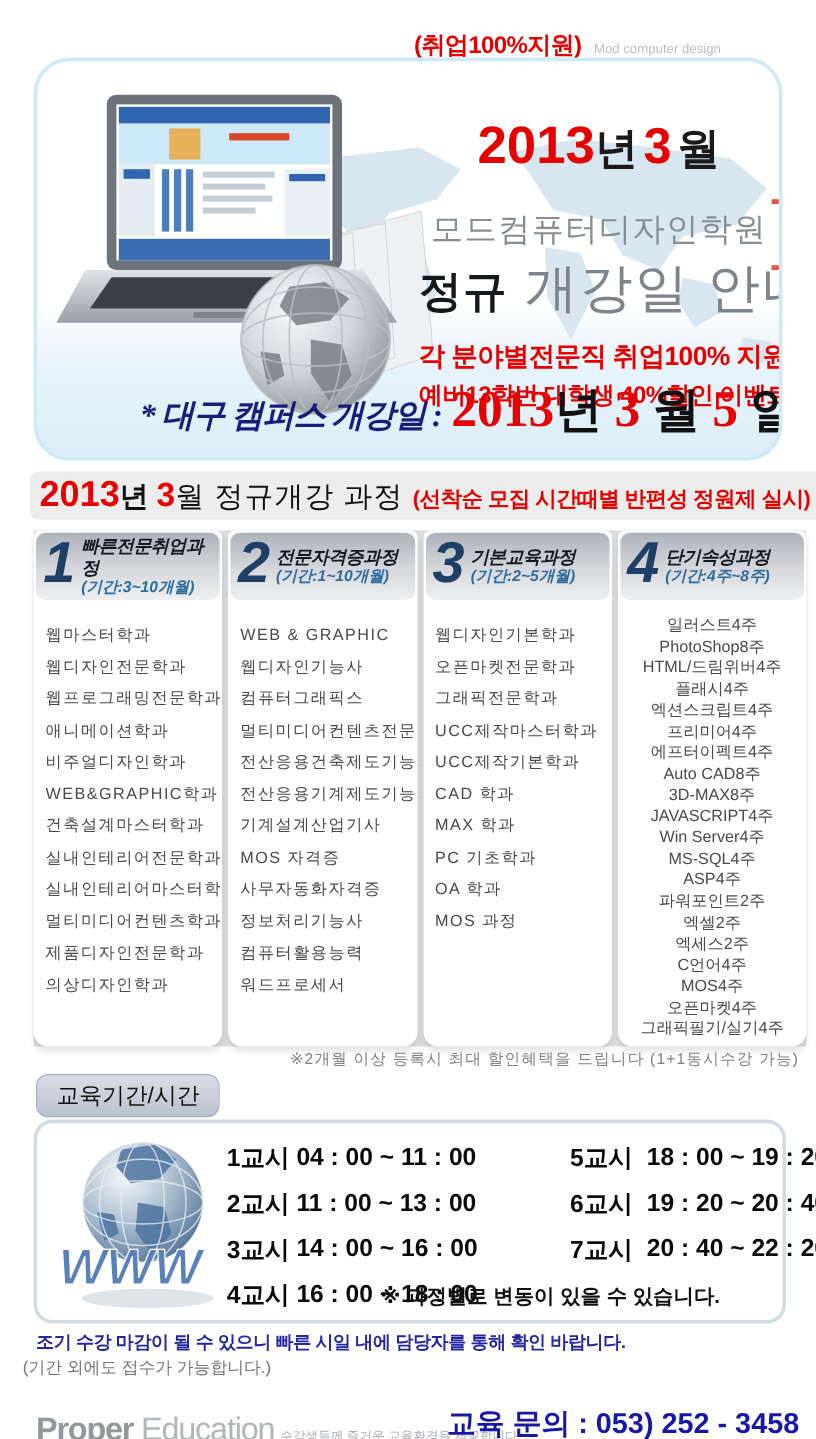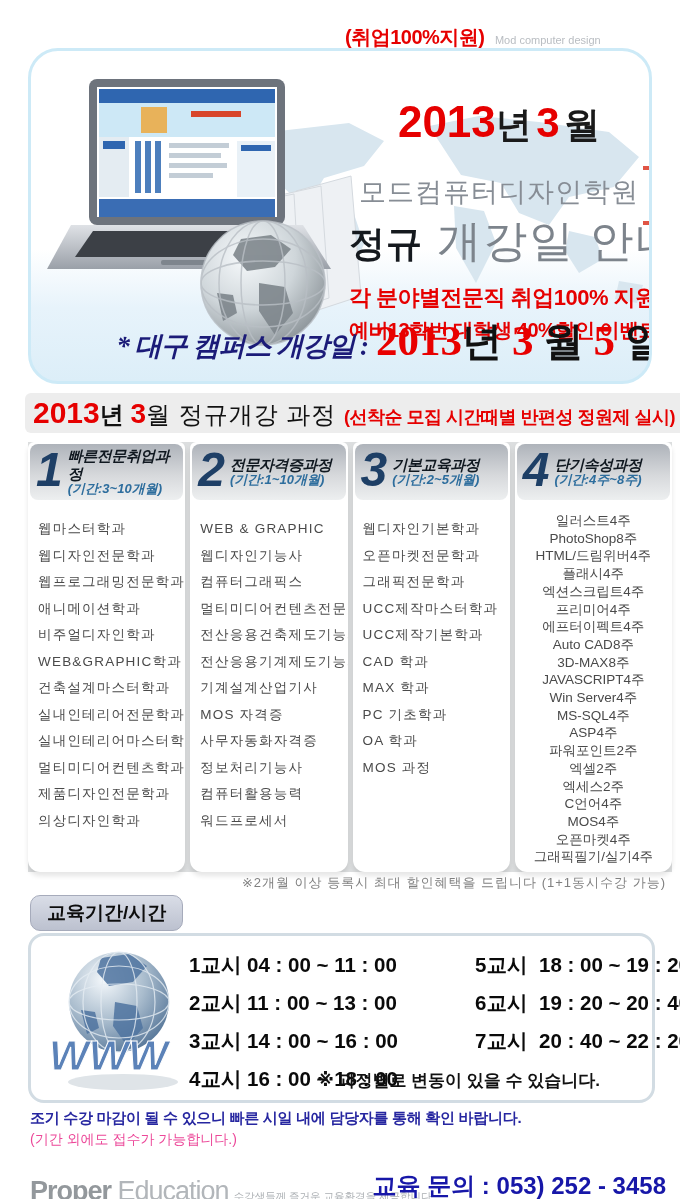--- a/index.html
+++ b/index.html
@@ -56,35 +56,35 @@
   .course-item { font-size:13.5px; color:#4a4a4a; line-height:26.5px; letter-spacing:1.2px; white-space:nowrap; }
   .course-list-tight { padding:10px 8px 0 8px; }
   .course-row { display:flex; justify-content:center; font-size:13.5px; color:#4a4a4a; line-height:17.7px; white-space:nowrap; }
   .course-row .weeks { letter-spacing:0; }
 
   
   .discount-note { position:absolute; top:862px; right:14px; font-size:13px; color:#808080; letter-spacing:1px; }
 
   
   .sched-badge { position:absolute; top:883px; left:30px; padding:4px 16px;
-    font-size:19px; font-weight:bold; color:#0d0d0d;
+    font-size:19px; font-weight:normal; color:#0d0d0d;
     background:linear-gradient(180deg,#d9dde7,#bcc1cf); border:1px solid #a6abbb; border-radius:10px; }
   .sched-box { position:absolute; top:921px; left:28px; width:627px; height:170px;
     border:3px solid #d2dce3; border-radius:16px; background:#fff; }
   .globe-www { position:absolute; left:10px; top:4px; width:158px; height:158px; }
   .sched-table { position:absolute; left:158px; top:10px; }
   .sched-row { height:38px; display:flex; align-items:center; font-weight:bold; font-size:20.5px; color:#0a0a0a; white-space:nowrap; }
   .sr-alabel { width:58px; }
   .sr-atime { width:228px; }
   .sr-blabel { width:64px; }
   .sched-note { position:absolute; right:52px; bottom:8px; font-size:17px; font-weight:bold; color:#111; }
 
   
   .f-notice1 { position:absolute; top:1097px; left:30px; font-size:15px; font-weight:600; color:#2626a0; letter-spacing:-0.3px; }
-  .f-notice2 { position:absolute; top:1119px; left:30px; font-size:14px; color:#ec4899; }
+  .f-notice2 { position:absolute; top:1119px; left:19px; font-size:14px; color:#737373; }
   .f-logo { position:absolute; top:1164px; left:30px; white-space:nowrap; }
   .f-logo-bold { font-size:27px; font-weight:bold; color:#93989c; letter-spacing:-1px; }
   .f-logo-light { font-size:27px; font-weight:300; color:#b2b6ba; letter-spacing:-1px; }
   .f-tagline { font-size:10.5px; color:#aaaeb2; margin-left:5px; }
   .f-contact { position:absolute; top:1158px; right:14px; font-size:24px; font-weight:bold; color:#1717a8; }
 </style>
 </head>
 <body>
 
 <div class="page">

